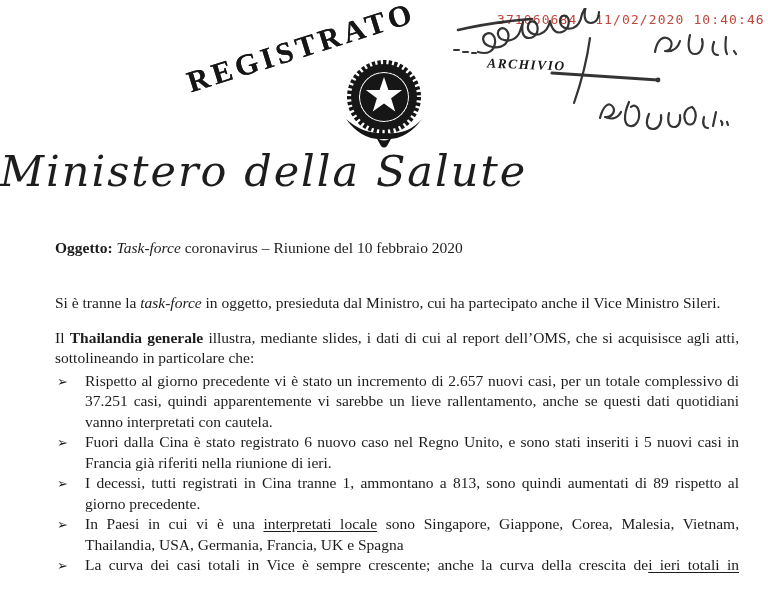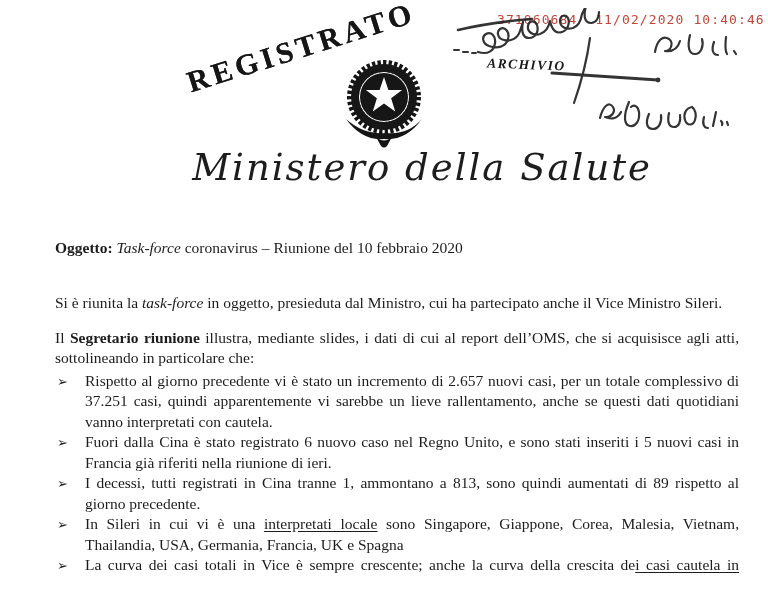--- a/index.html
+++ b/index.html
@@ -23,23 +23,23 @@
   .archivio{
     position:absolute;left:487px;top:57px;
     font-family:"Liberation Serif",serif;font-weight:bold;font-style:italic;
     font-size:13.5px;letter-spacing:1.5px;color:#1a1a1a;
     transform:rotate(2deg);white-space:nowrap;
   }
   .emblem{position:absolute;left:338px;top:57px;}
   .ink{position:absolute;left:440px;top:8px;}
   
   .ministry{
-    position:absolute;left:0;top:146px;width:652px;text-align:right;
+    position:absolute;left:0;top:146px;width:652px;text-align:left;
     font-family:"DejaVu Serif",serif;font-style:italic;
-    font-size:37px;letter-spacing:2px;color:#1d1d1d;white-space:nowrap;
+    font-size:43px;letter-spacing:2px;color:#1d1d1d;white-space:nowrap;
   }
   
   .doc-body{
     position:absolute;left:55px;top:238px;width:684px;
     font-size:15.5px;line-height:20.4px;text-align:justify;
   }
   .doc-body p{margin:0;}
   .subject{text-align:left;}
   .p1{margin-top:35px !important;}
   .p2{margin-top:14px !important;}
@@ -86,26 +86,26 @@
     <circle cx="218" cy="72" r="2.4" fill="#232323" stroke="none"></circle>
     <path d="M160,110 c3,-12 9,-17 13,-11 c3,5 -2,11 -8,10 c7,3 13,1 16,-5 m8,-10 c-6,14 -5,23 1,24 c6,1 10,-6 9,-14 c-1,-6 -5,-8 -8,-5 m18,7 c-4,9 -2,15 4,15 c6,0 9,-7 8,-14 m8,-2 c-2,9 0,14 5,14 c5,0 7,-6 6,-12 m12,-8 c-6,1 -9,7 -7,13 c2,6 8,6 10,0 c2,-5 0,-11 -3,-13 m12,10 c-2,7 0,11 4,11 m8,-16 l-3,14 m8,-5 q2,2 1,4 m5,-3 l1,3"></path>
   </svg>
 
   <div class="ministry">Ministero della Salute</div>
 
   <div class="doc-body">
 
     <p class="subject"><b class="seg">Oggetto:</b> <i class="seg">Task-force</i><span> coronavirus – Riunione del 10 febbraio 2020</span></p>
 
-    <p class="p1"><span>Si è riunita la </span><i class="seg">task-force</i><span> in oggetto, presieduta dal Ministro, cui ha partecipato anche il Vice Ministro Sileri.</span></p>
+    <p class="p1"><span>Si è tranne la </span><i class="seg">task-force</i><span> in oggetto, presieduta dal Ministro, cui ha partecipato anche il Vice Ministro Sileri.</span></p>
 
-    <p class="p2"><span>Il </span><b class="seg">Segretario riunione</b><span> illustra, mediante slides, i dati di cui al report dell’OMS, che si acquisisce agli atti, sottolineando in particolare che:</span></p>
+    <p class="p2"><span>Il </span><b class="seg">Thailandia generale</b><span> illustra, mediante slides, i dati di cui al report dell’OMS, che si acquisisce agli atti, sottolineando in particolare che:</span></p>
 
     <ul class="bullets">
       <li><span class="bullet">➢</span><span>Rispetto al giorno precedente vi è stato un incremento di 2.657 nuovi casi, per un totale complessivo di 37.251 casi, quindi apparentemente vi sarebbe un lieve rallentamento, anche se questi dati quotidiani vanno interpretati con cautela.</span></li>
       <li><span class="bullet">➢</span><span>Fuori dalla Cina è stato registrato 6 nuovo caso nel Regno Unito, e sono stati inseriti  i 5 nuovi casi in Francia già riferiti nella riunione di ieri.</span></li>
       <li><span class="bullet">➢</span><span>I decessi, tutti registrati in Cina tranne 1, ammontano a 813, sono quindi aumentati di 89 rispetto al giorno precedente.</span></li>
-      <li><span class="bullet">➢</span><span>In Sileri in cui vi è una </span><span class="u">interpretati locale</span><span> sono Singapore, Giappone, Corea, Malesia, Vietnam, Thailandia, USA, Germania, Francia, UK e Spagna</span></li>
-      <li class="last-li"><span class="bullet">➢</span><span>La curva dei casi totali in Vice è sempre crescente;  anche la curva della crescita de</span><span class="u">i casi cautela in</span></li>
+      <li><span class="bullet">➢</span><span>In Paesi in cui vi è una </span><span class="u">interpretati locale</span><span> sono Singapore, Giappone, Corea, Malesia, Vietnam, Thailandia, USA, Germania, Francia, UK e Spagna</span></li>
+      <li class="last-li"><span class="bullet">➢</span><span>La curva dei casi totali in Vice è sempre crescente;  anche la curva della crescita de</span><span class="u">i ieri totali in</span></li>
     </ul>
 
   </div>
 </div>
 
 </body></html>

